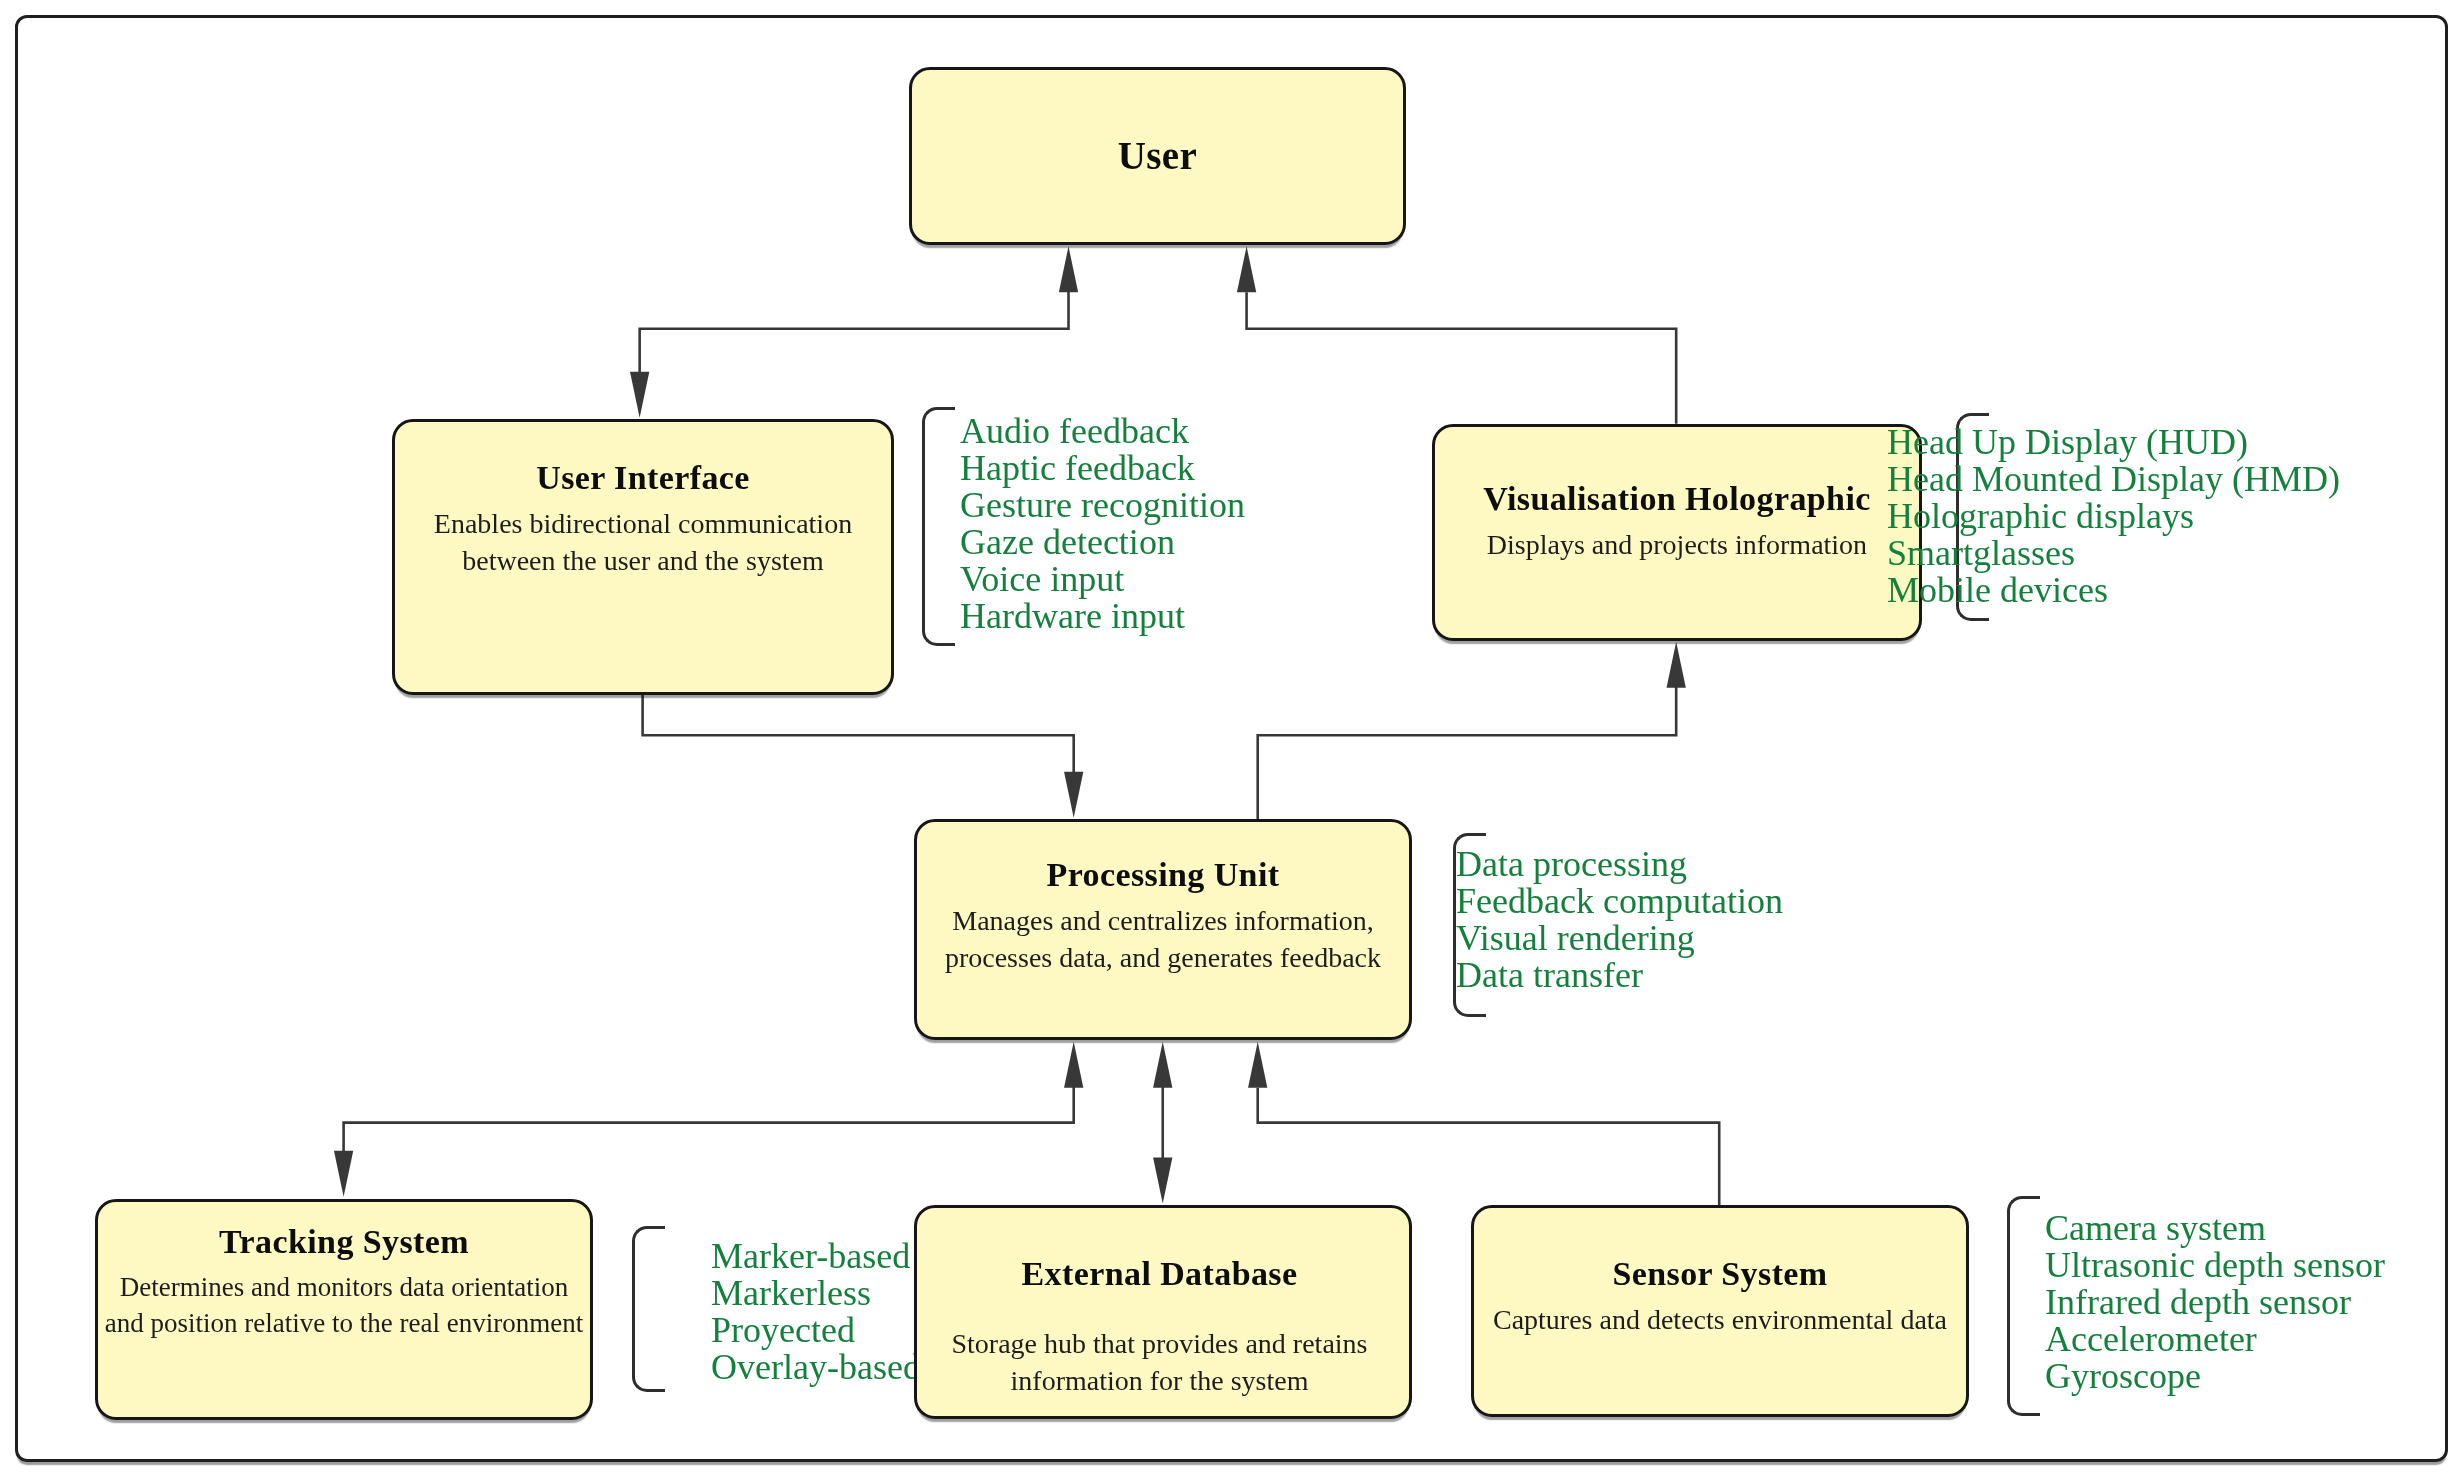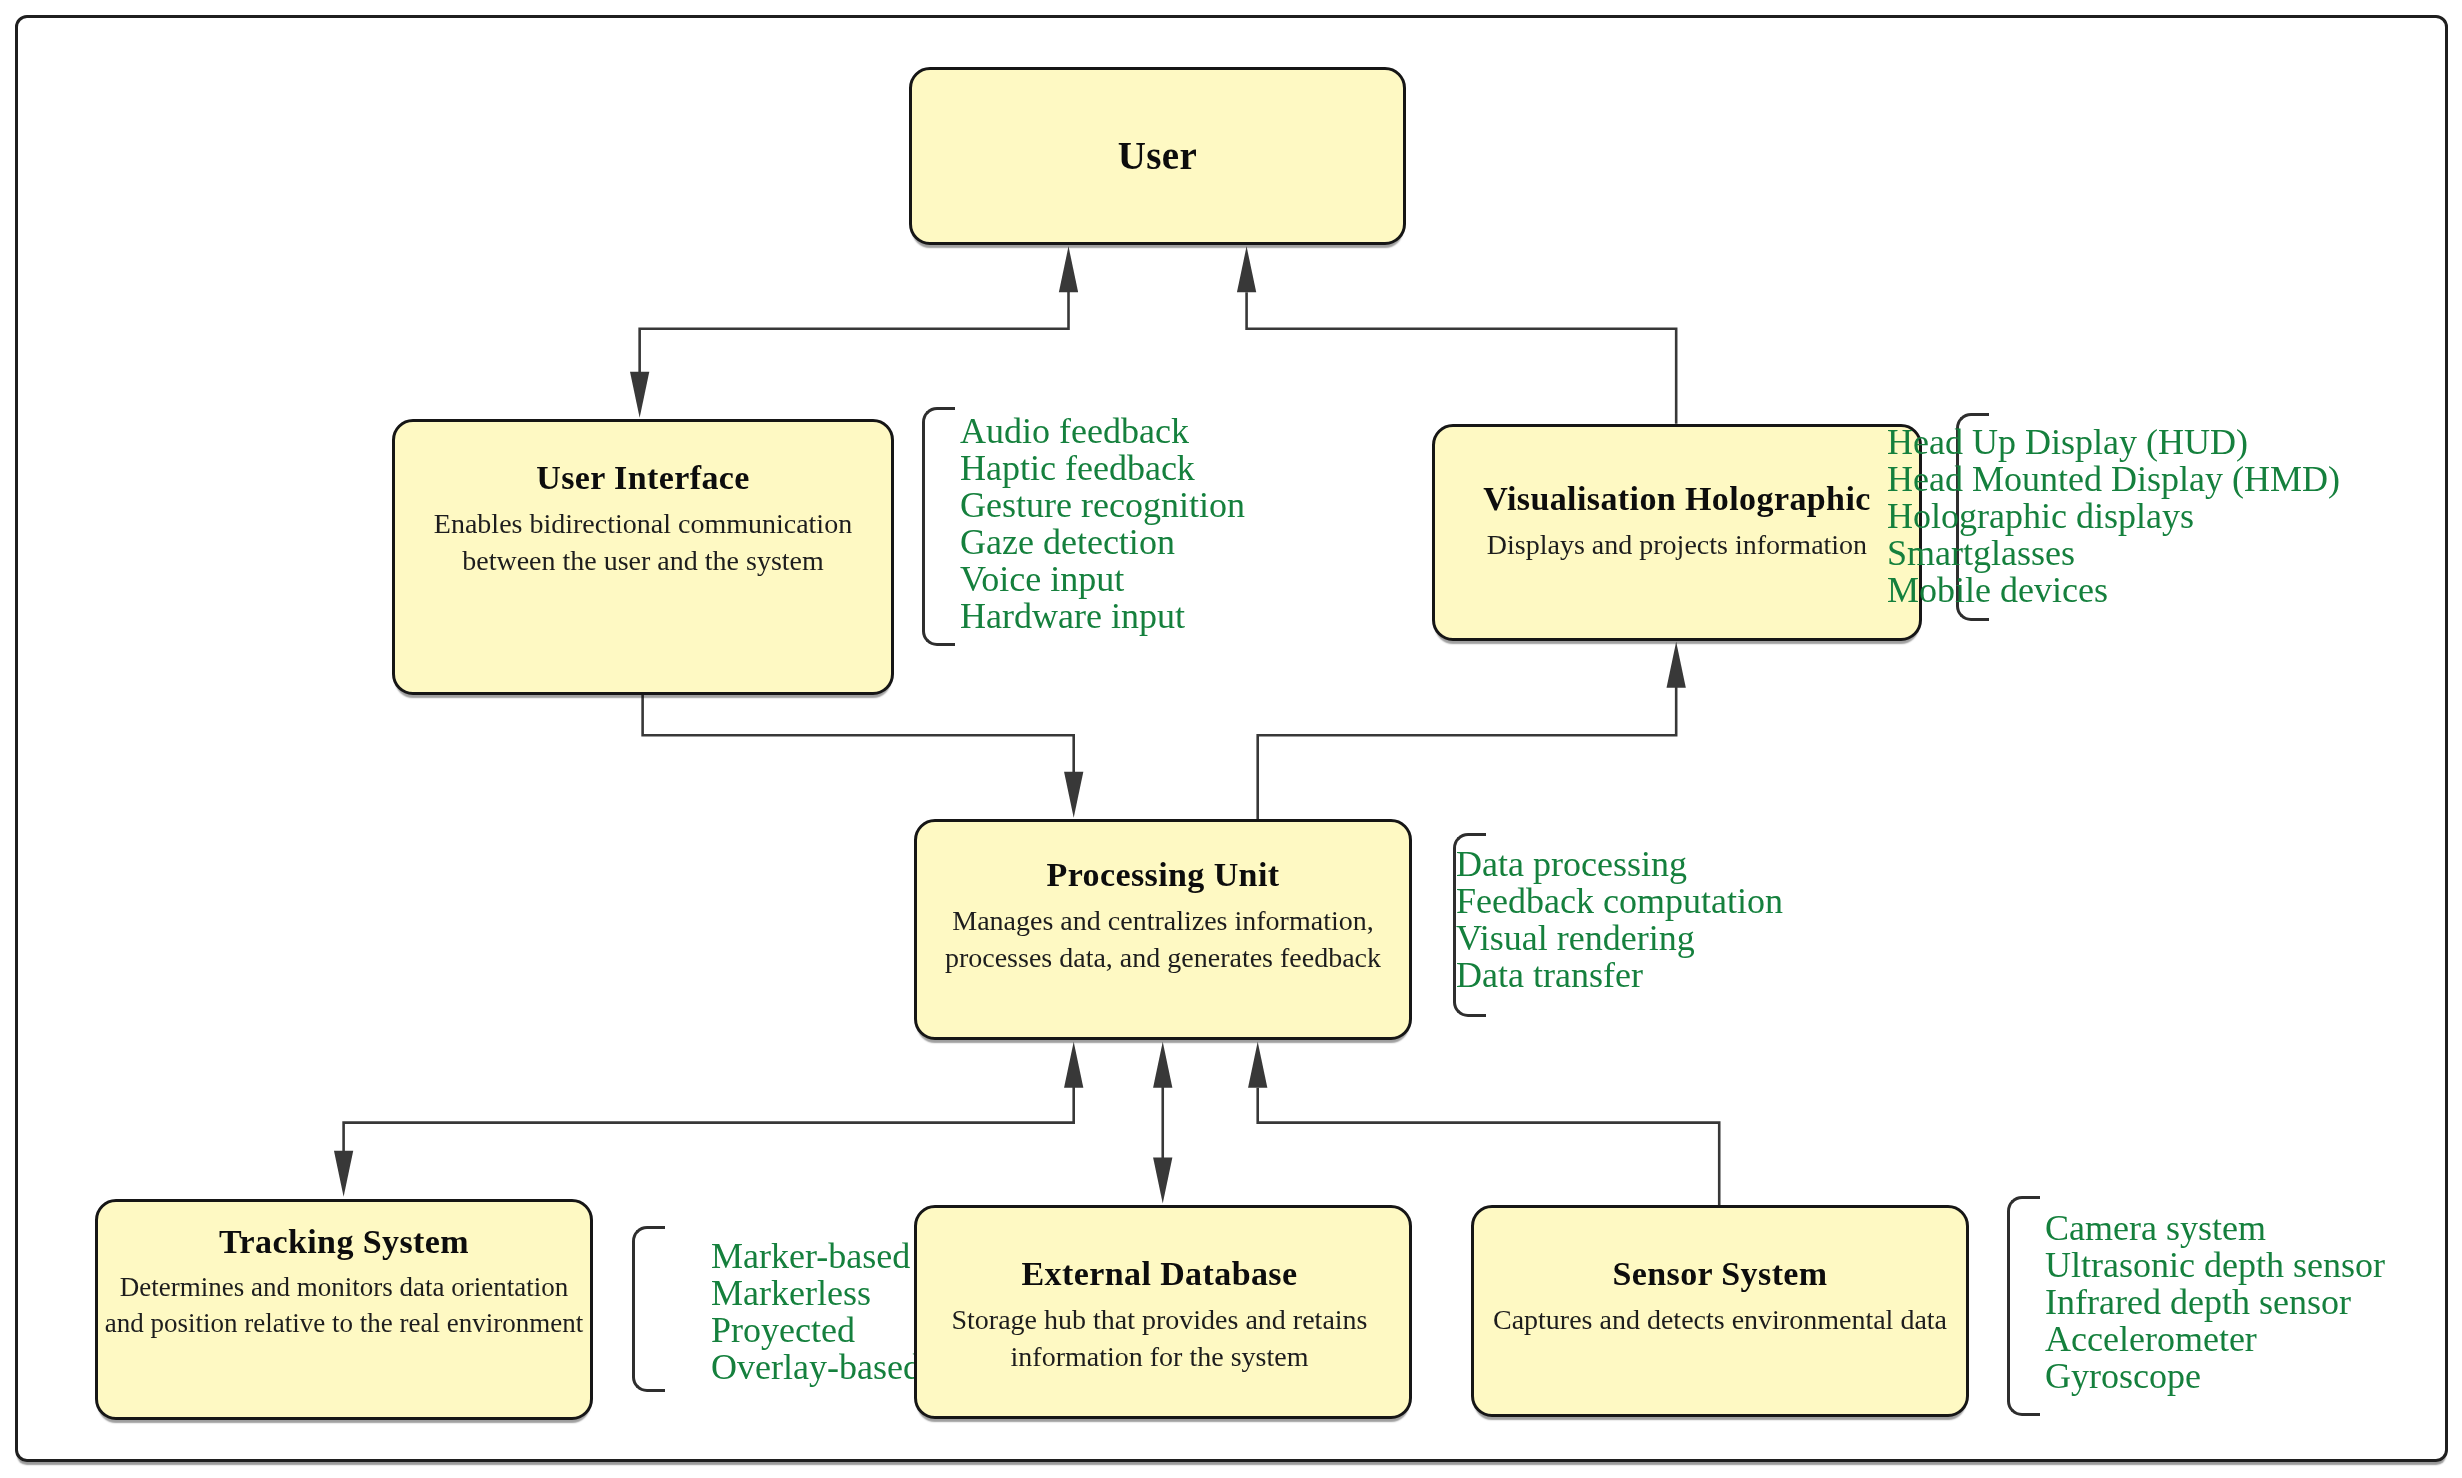--- a/index.html
+++ b/index.html
@@ -132,21 +132,21 @@
     <div class="node-sub" style="font-size:27px;">Determines and monitors data orientation and position relative to the real environment</div>
   </div>
   <div class="bracket" style="left:632px;top:1226px;height:166px;"></div>
   <ul class="sidelist" style="left:671px;top:1238px;margin-left:40px;">
     <li>Marker-based</li>
     <li>Markerless</li>
     <li>Proyected</li>
     <li>Overlay-based</li>
   </ul>
 
-  <div class="node" style="left:914px;top:1205px;width:498px;height:214px;padding:46px 29px 0 22px;">
+  <div class="node" style="left:914px;top:1205px;width:498px;height:214px;padding:46px 29px 0 22px;gap:24px;">
     <div class="node-title">External Database</div>
     <div class="node-sub">Storage hub that provides and retains information for the system</div>
   </div>
 
   <div class="node" style="left:1471px;top:1205px;width:498px;height:212px;padding:46px 18px 0 18px;">
     <div class="node-title">Sensor System</div>
     <div class="node-sub">Captures and detects environmental data</div>
   </div>
   <div class="bracket" style="left:2007px;top:1196px;height:220px;"></div>
   <ul class="sidelist" style="left:2045px;top:1210px;">

